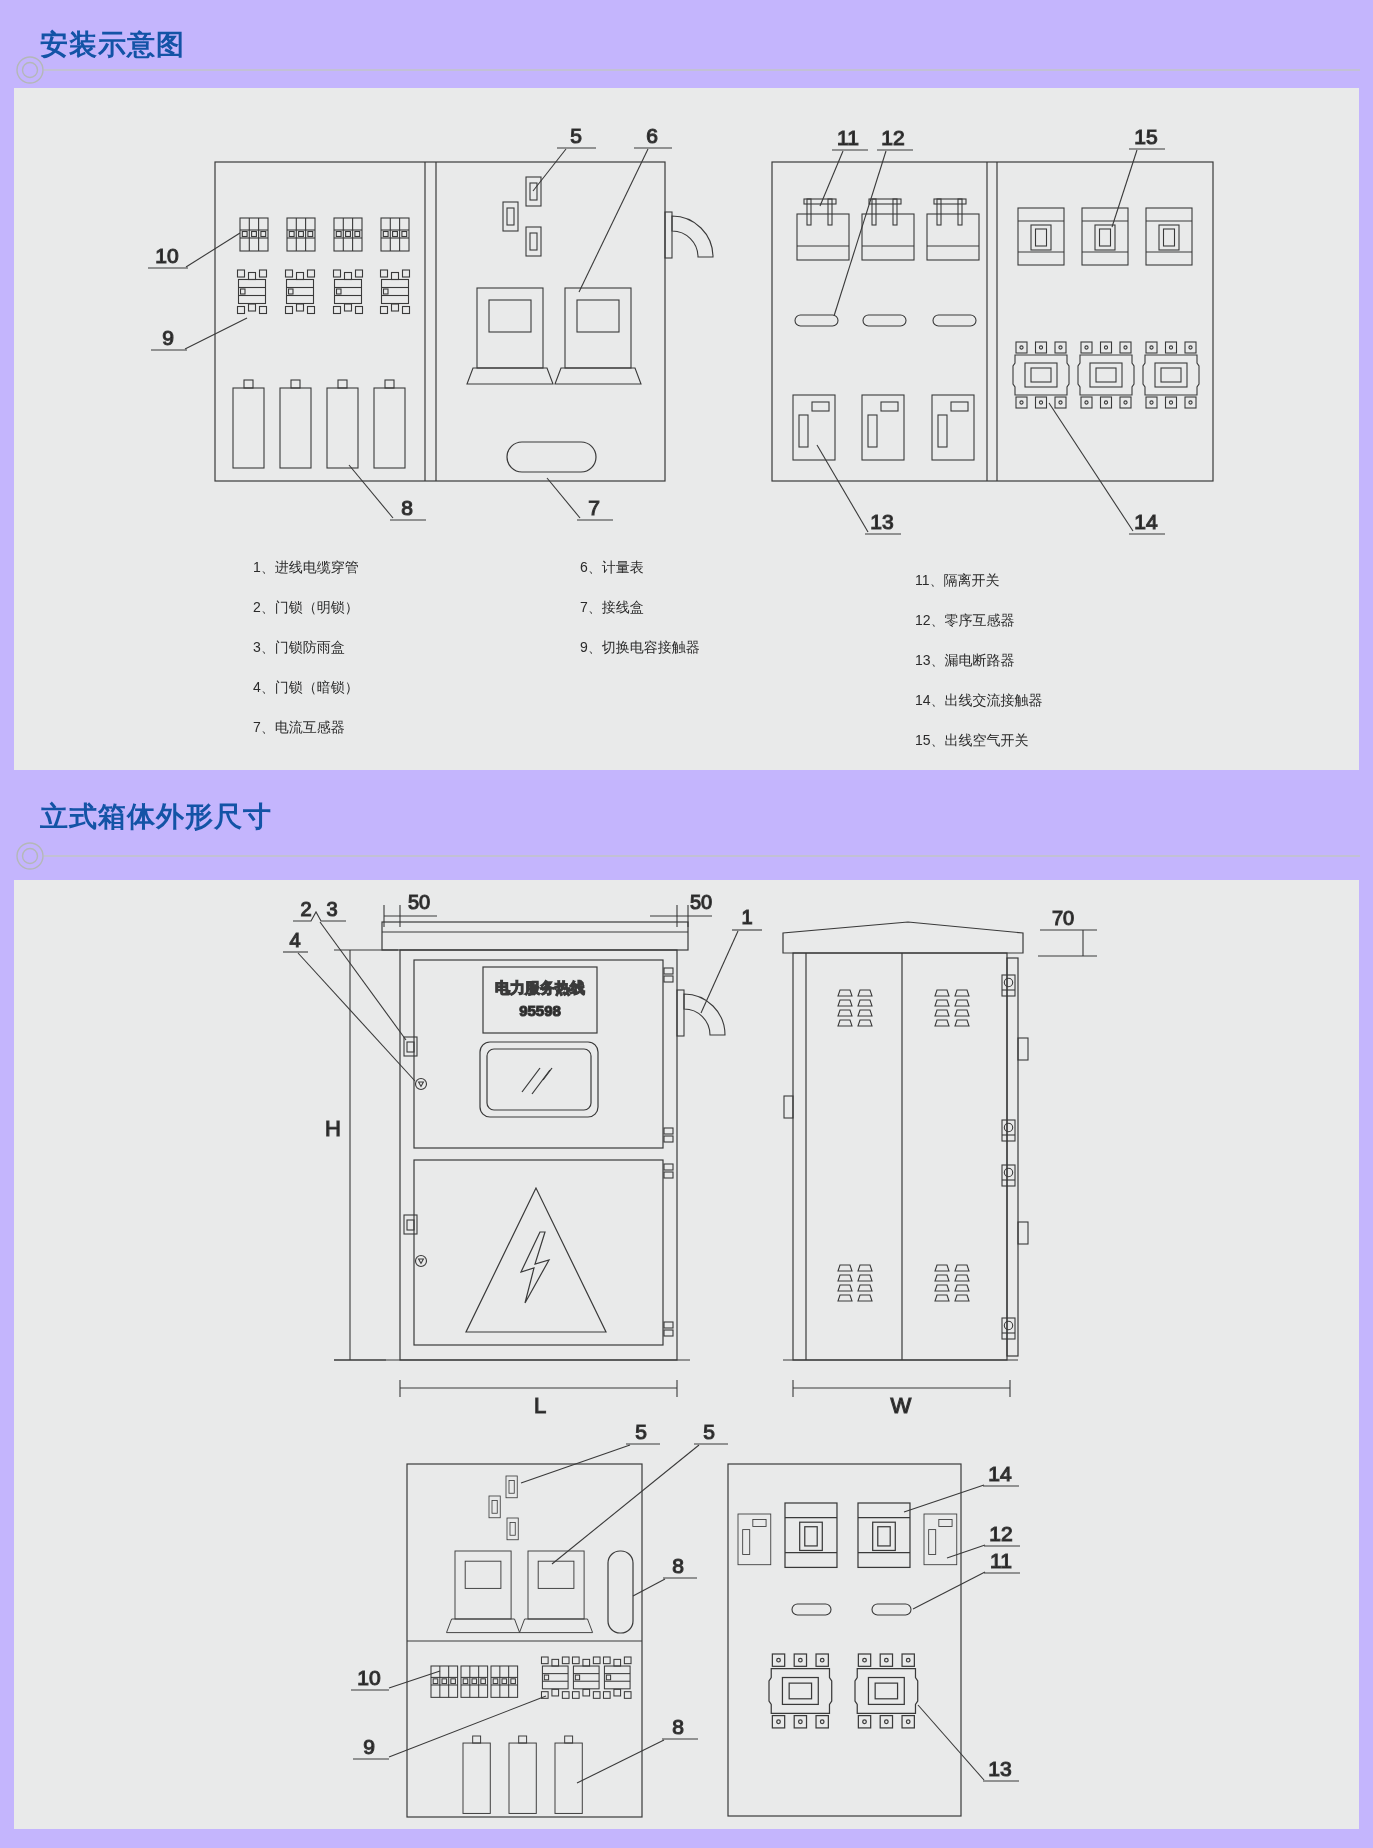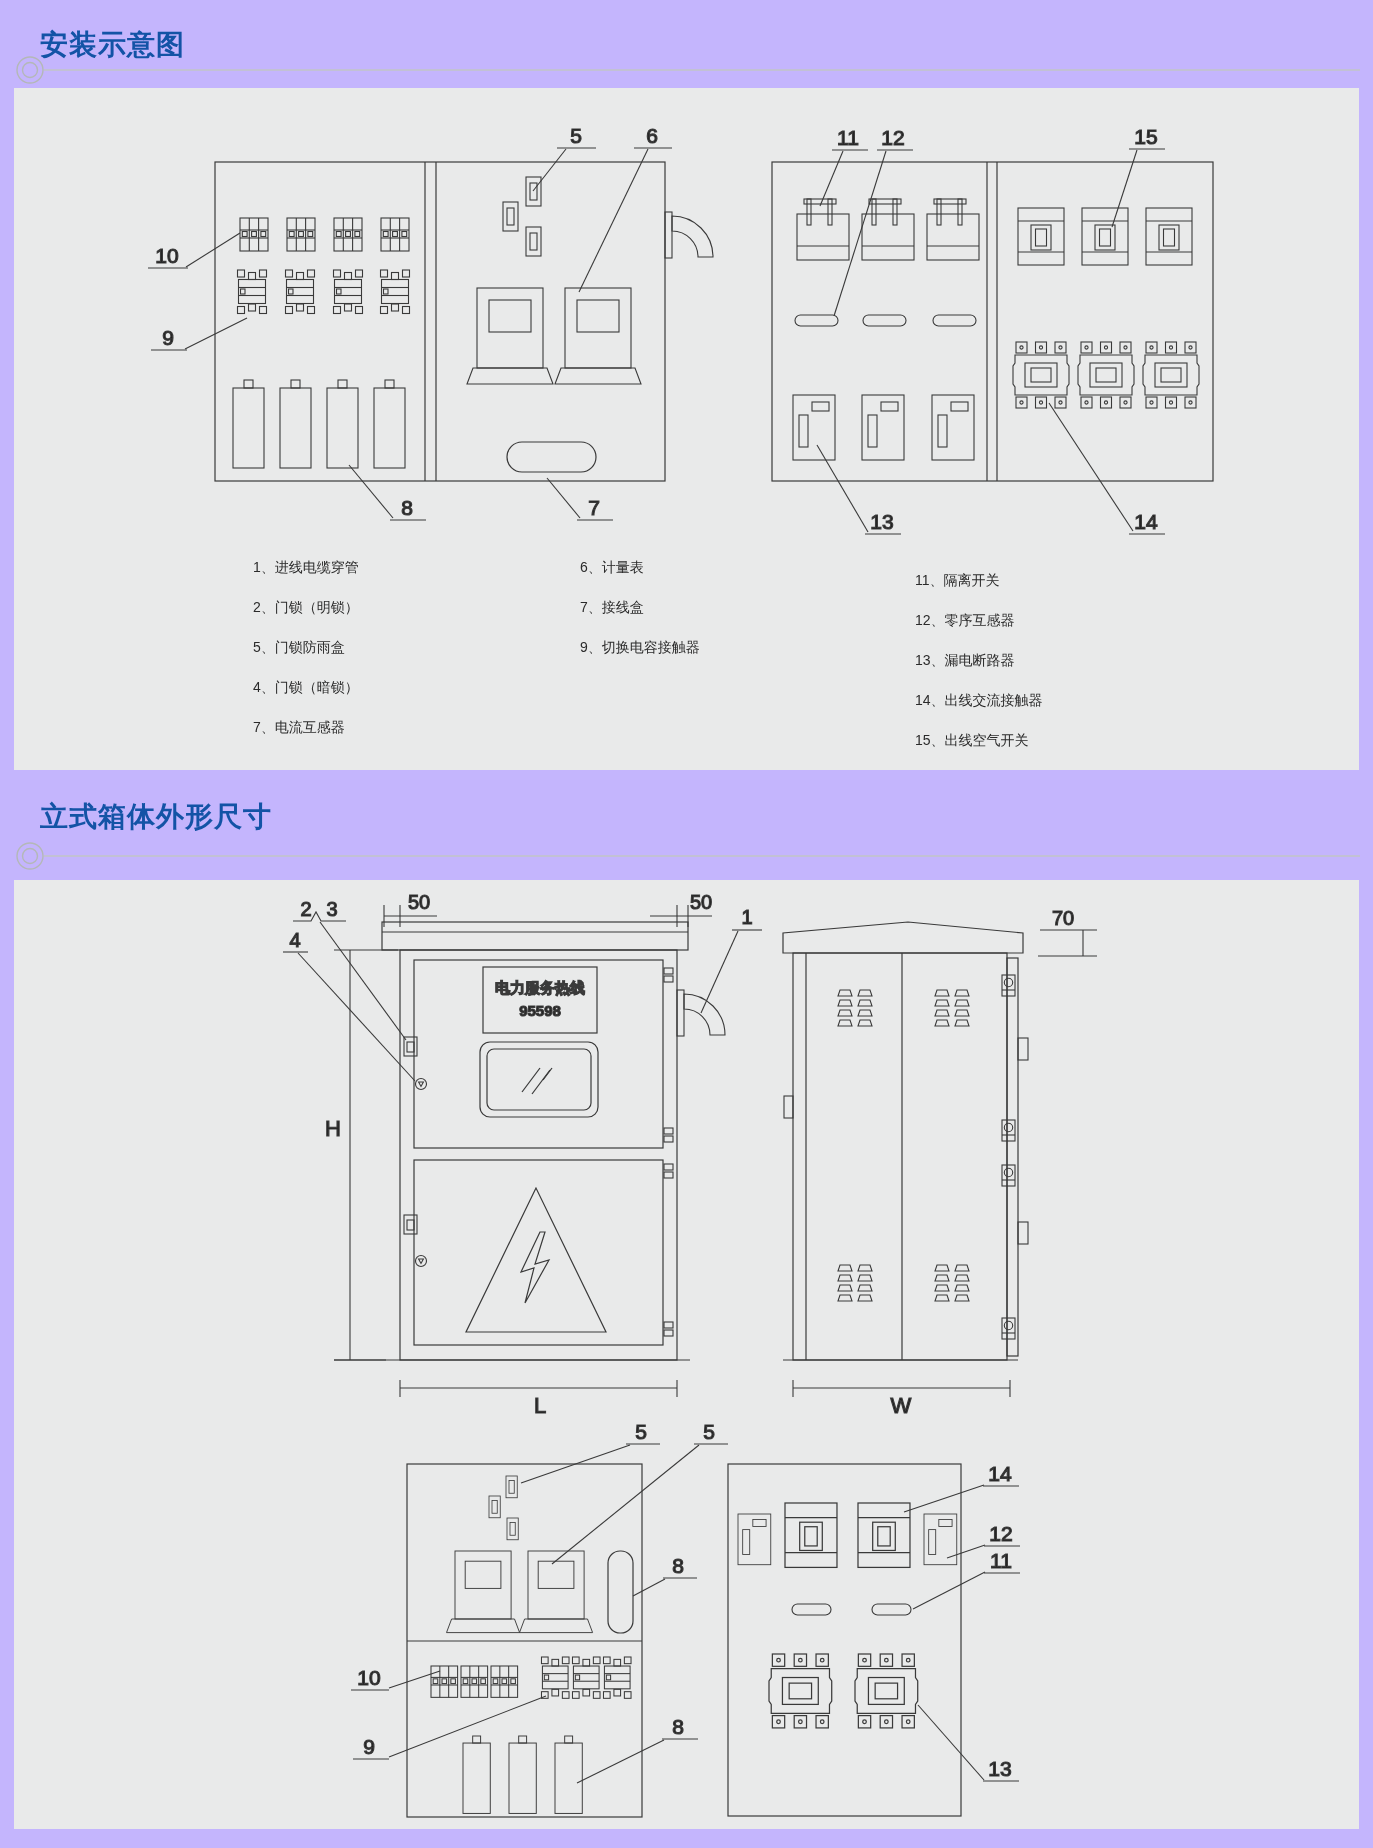--- a/index.html
+++ b/index.html
@@ -41,21 +41,21 @@
 
   <div class="panel" id="panel-install"></div>
   <div class="panel" id="panel-dims"></div>
 
   <h1 class="sec-title" id="title-install">安装示意图</h1>
   <h1 class="sec-title" id="title-dims">立式箱体外形尺寸</h1>
 
   <div class="legend" id="legend-col1">
     <div class="item">1、进线电缆穿管</div>
     <div class="item">2、门锁（明锁）</div>
-    <div class="item">5、门锁防雨盒</div>
+    <div class="item">3、门锁防雨盒</div>
     <div class="item">4、门锁（暗锁）</div>
     <div class="item">7、电流互感器</div>
   </div>
   <div class="legend" id="legend-col2">
     <div class="item">6、计量表</div>
     <div class="item">7、接线盒</div>
     <div class="item">9、切换电容接触器</div>
   </div>
   <div class="legend" id="legend-col3">
     <div class="item">11、隔离开关</div>

